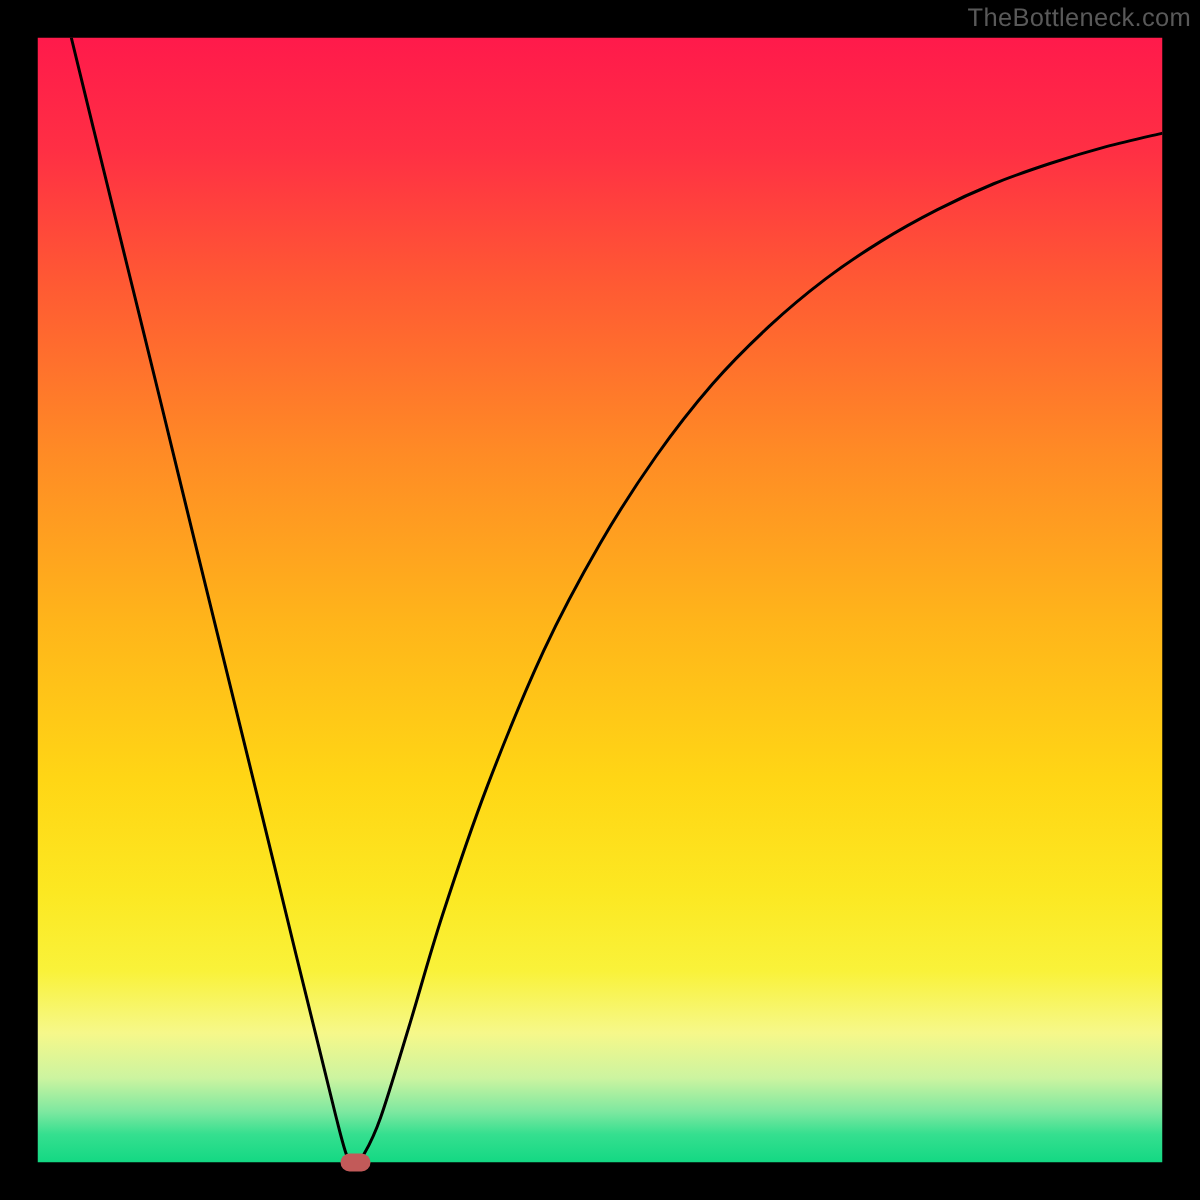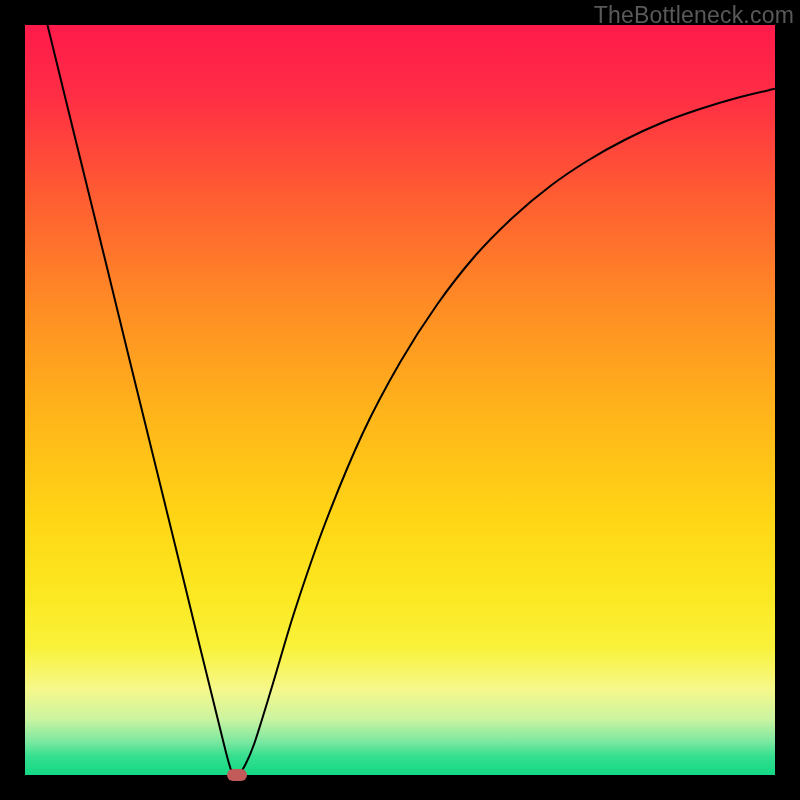--- a/index.html
+++ b/index.html
@@ -24,21 +24,21 @@
     left: 0;
     top: 0;
     width: 750px;
     height: 750px;
   }
   .watermark {
     position: absolute;
     top: 2px;
     right: 6px;
     color: #595959;
-    font-size: 23px;
+    font-size: 17px;
     font-weight: 500;
     letter-spacing: 0.2px;
     user-select: none;
   }
   .marker {
     position: absolute;
     width: 20px;
     height: 12px;
     background: #c25a59;
     border-radius: 6px;

